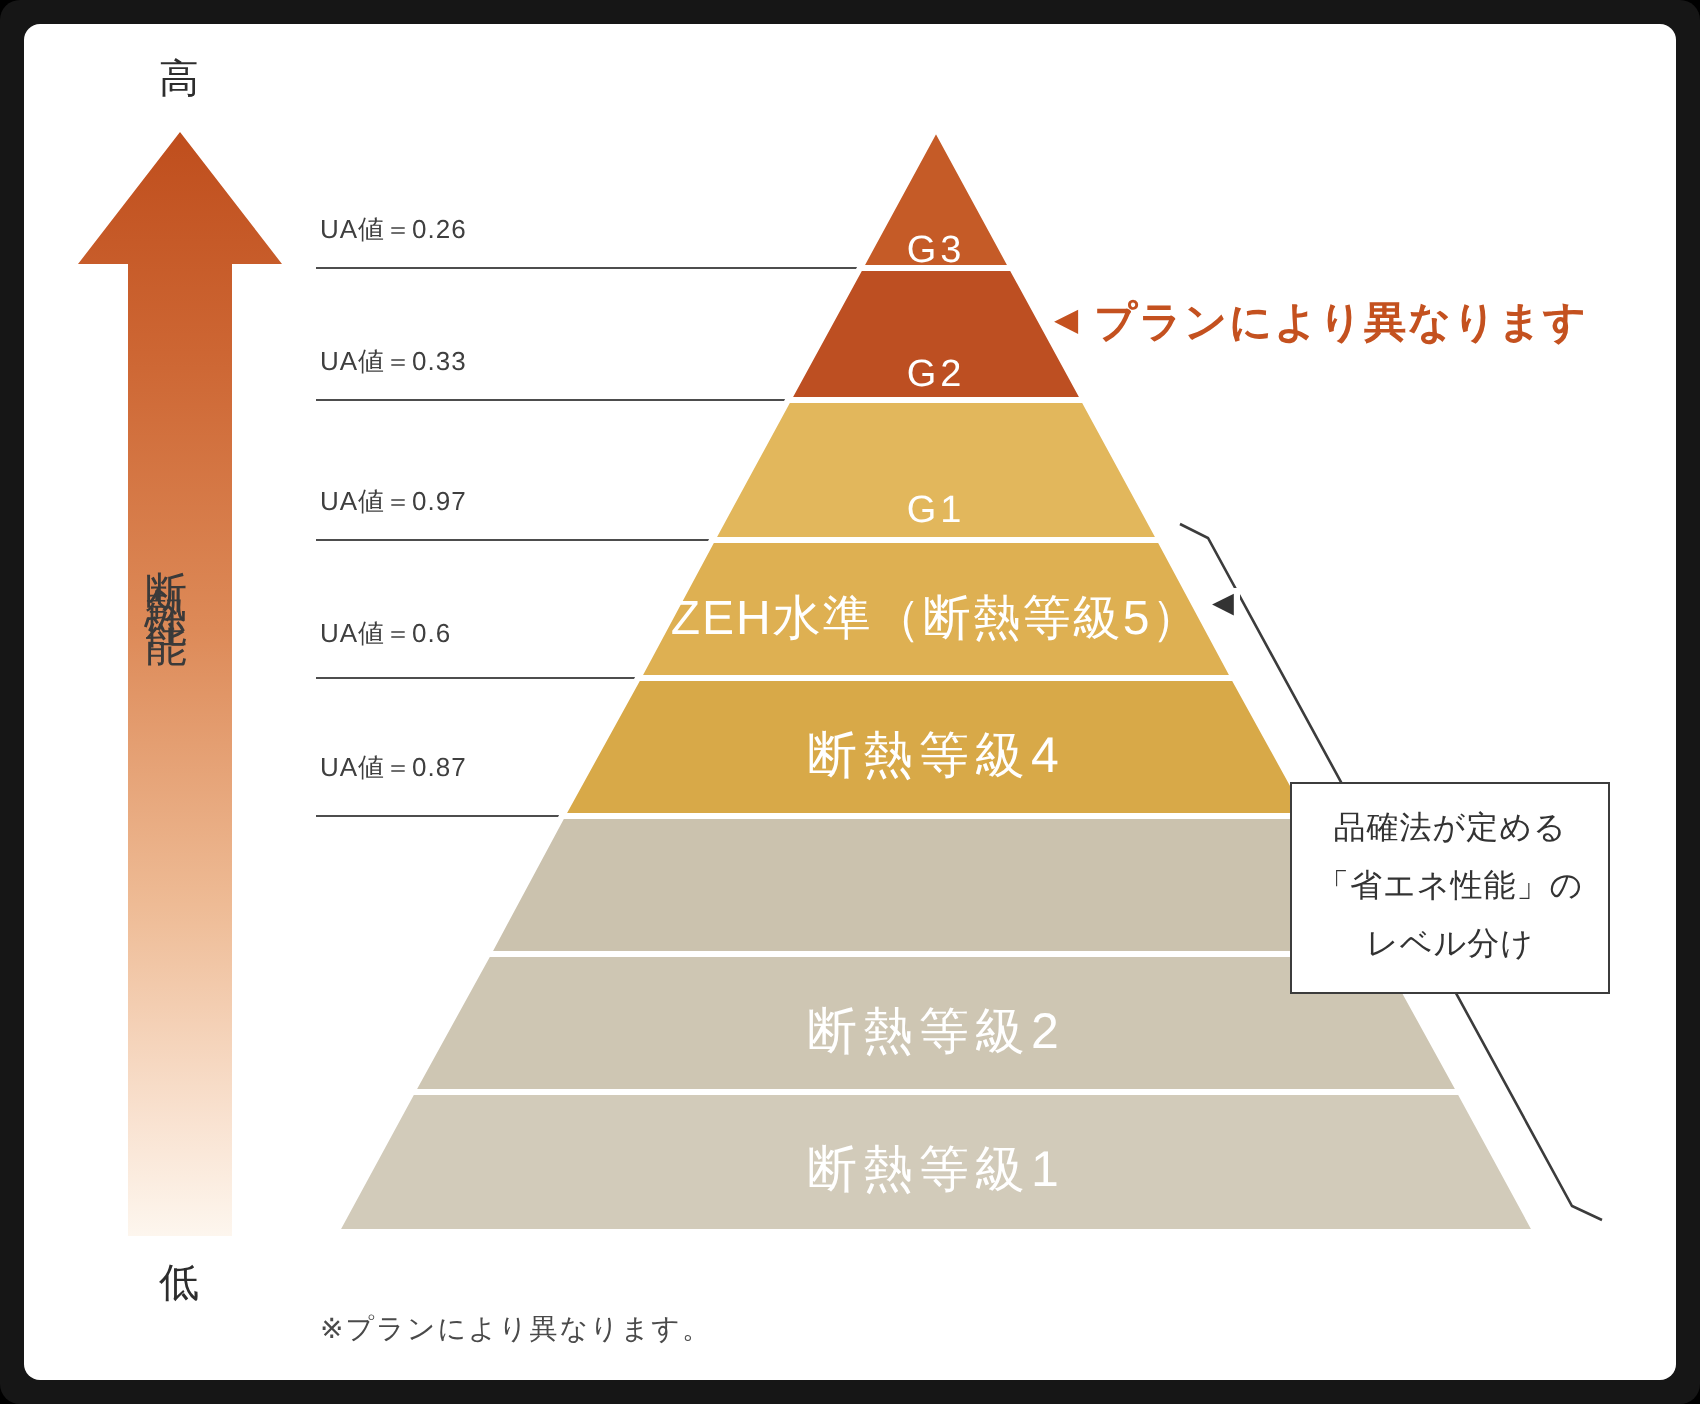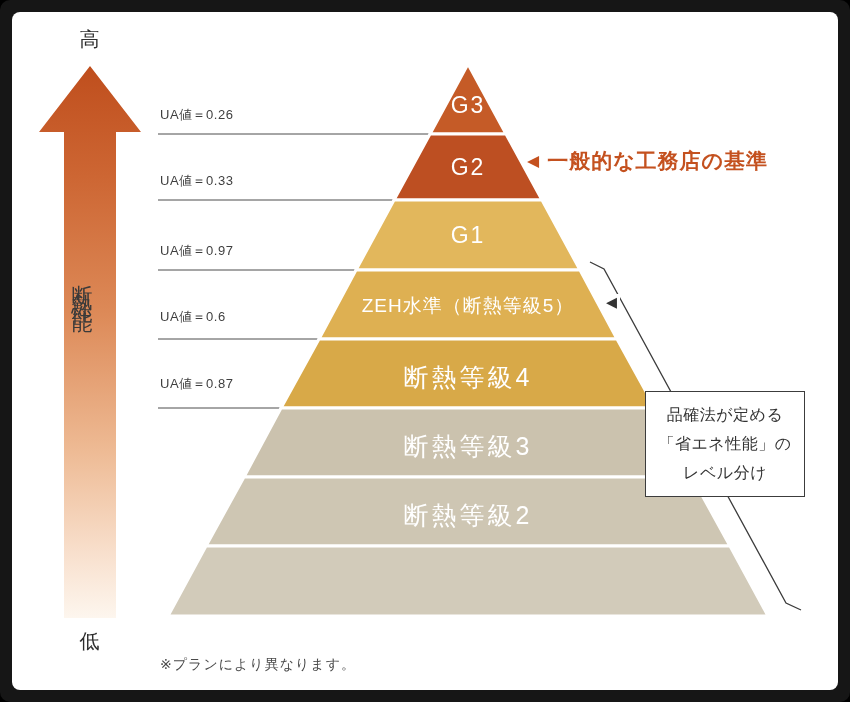--- a/index.html
+++ b/index.html
@@ -5,22 +5,22 @@
   html,body{margin:0;padding:0;background:#000;}
   .stage{position:relative;width:850px;height:702px;background:#161616;border-radius:10px;overflow:hidden;
          font-family:"Liberation Sans","DejaVu Sans",sans-serif;}
   .panel{position:absolute;left:12px;top:12px;width:826px;height:678px;background:#ffffff;border-radius:8px;}
   svg.layer{position:absolute;left:0;top:0;}
   .lbl{position:absolute;white-space:nowrap;}
   .axis-end{font-size:20px;color:#2d2d2d;transform:translateX(-50%);letter-spacing:1px;}
   .axis-title{writing-mode:vertical-rl;font-size:21px;color:#3a3a3a;letter-spacing:9px;transform:translateX(-50%);}
   .ua{font-size:13px;color:#3f3f3f;letter-spacing:0.5px;}
   .row-label{color:#ffffff;transform:translateX(-50%);text-align:center;}
-  .row-large{font-size:23px;letter-spacing:2px;}
-  .row-mid{font-size:19px;letter-spacing:1px;}
+  .row-large{font-size:19px;letter-spacing:2px;margin-top:23px;}
+  .row-mid{font-size:24px;letter-spacing:1px;}
   .row-grade{font-size:25px;letter-spacing:3px;}
   .callout{display:flex;align-items:center;gap:7px;}
   .callout-alpha{color:#c4511f;font-size:21px;font-weight:bold;letter-spacing:1px;}
   .callout-general{color:#333333;font-size:19px;background:#ffffff;letter-spacing:1px;padding:1px 2px;}
   .marker{font-size:0.75em;line-height:1;}
   .info-box{width:146px;background:#ffffff;border:1px solid #3c3c3c;text-align:center;
             padding:9px 6px;font-size:16px;line-height:1.8;color:#333333;letter-spacing:0.5px;}
   .footnote{font-size:14px;color:#4a4a4a;letter-spacing:1px;}
 </style>
 </head>
@@ -73,26 +73,26 @@
   <div class="lbl ua" style="left:160px;top:172px">UA値＝0.33</div>
   <div class="lbl ua" style="left:160px;top:242px">UA値＝0.97</div>
   <div class="lbl ua" style="left:160px;top:308px">UA値＝0.6</div>
   <div class="lbl ua" style="left:160px;top:375px">UA値＝0.87</div>
 
   <div class="lbl row-label row-large" style="left:468px;top:92px">G3</div>
   <div class="lbl row-label row-large" style="left:468px;top:154px">G2</div>
   <div class="lbl row-label row-large" style="left:468px;top:222px">G1</div>
   <div class="lbl row-label row-mid" style="left:468px;top:293px">ZEH水準（断熱等級5）</div>
   <div class="lbl row-label row-grade" style="left:468px;top:361px">断熱等級4</div>
-  <div class="lbl row-label row-grade" style="left:468px;top:430px">断熱等級3</div>
   <div class="lbl row-label row-grade" style="left:468px;top:499px">断熱等級2</div>
+  <div class="lbl row-label row-grade" style="left:468px;top:568px">断熱等級1</div>
 
   <div class="lbl callout callout-alpha" style="left:527px;top:147px">
     <span class="marker">◀</span>
-    <span>一般的な工務店の基準</span>
+    <span>プランにより異なります</span>
   </div>
 
   <div class="lbl callout callout-general" style="left:604px;top:294px">
     <span class="marker">◀</span>
   </div>
 
   <div class="lbl info-box" style="left:645px;top:391px">
     <div>品確法が定める</div>
     <div>「省エネ性能」の</div>
     <div>レベル分け</div>

